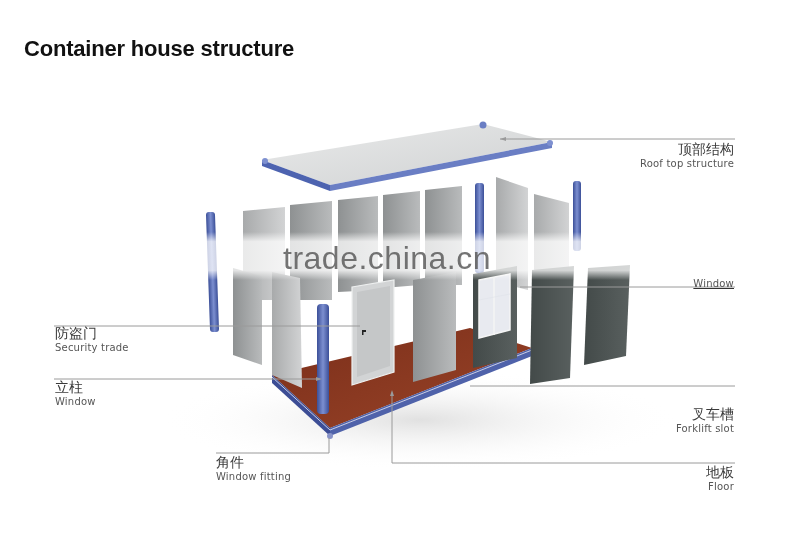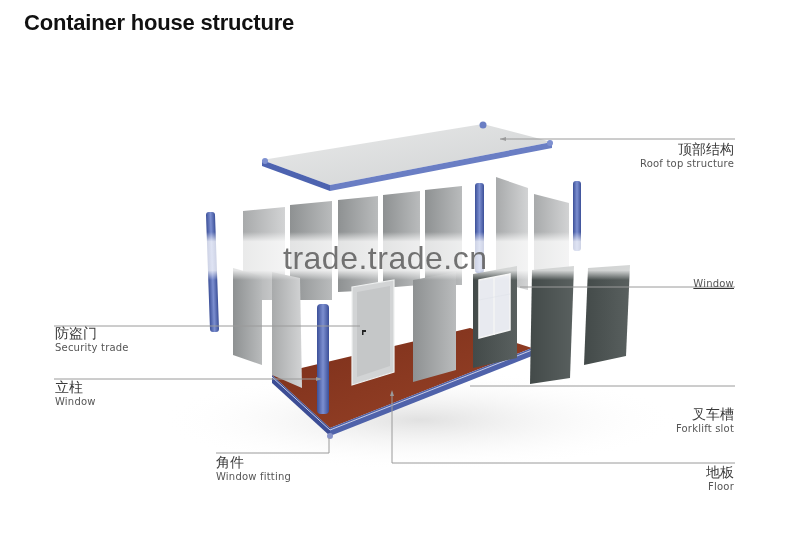--- a/index.html
+++ b/index.html
@@ -2,21 +2,21 @@
 <html><head>
   <meta charset="utf-8">
   <style>
     html, body { margin: 0; padding: 0; }
     body {
       width: 800px; height: 540px; overflow: hidden; position: relative;
       background: #ffffff;
       font-family: "DejaVu Sans", "Liberation Sans", sans-serif;
     }
     .title {
-      position: absolute; left: 24px; top: 10px;
+      position: absolute; left: 24px; top: 36px;
       font-family: "Liberation Sans", "DejaVu Sans", sans-serif;
       font-weight: bold; font-size: 22px; color: #111;
       letter-spacing: -0.2px;
     }
     .stage { position: absolute; left: 0; top: 0; width: 800px; height: 540px; }
     .label { position: absolute; color: #333; line-height: 1; }
     .label .zh { font-size: 14px; color: #3a3a3a; display: block; margin-top: 30px; }
     .label .en { font-size: 10px; color: #555; display: block; margin-top: 3px; letter-spacing: 0.2px; }
     .label.right { text-align: right; }
     .watermark {
@@ -144,21 +144,21 @@
 
     <line x1="470" y1="386" x2="735" y2="386"></line>
 
     <polyline points="216,453 329,453 329,438"></polyline>
 
     <polyline points="392,394 392,463 735,463"></polyline>
     <polygon points="392,390 390,396 394,396" fill="#9a9a9a" stroke="none"></polygon>
   </g>
 </svg>
 
-<div class="watermark">trade.trade.cn</div>
+<div class="watermark">trade.china.cn</div>
 
 <div class="label right" style="left:600px; top:112px; width:134px;">
   <span class="zh">顶部结构</span>
   <span class="en">Roof top structure</span>
 </div>
 
 <div class="label right" style="left:620px; top:276px; width:114px;text-decoration:underline;">
   <span class="en">Window</span>
 </div>
 

